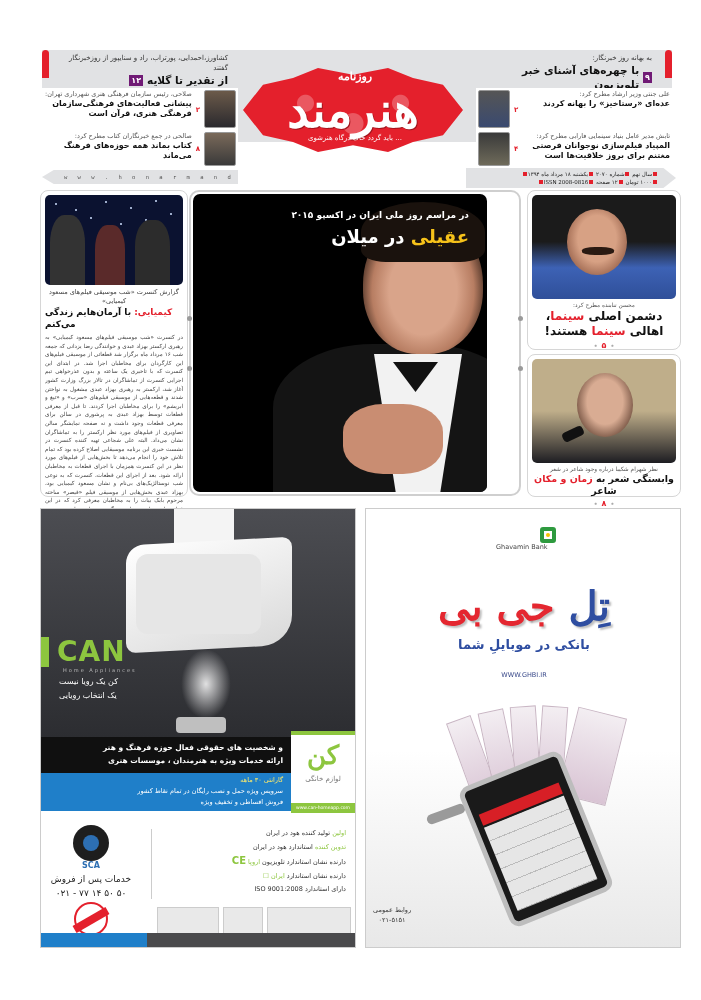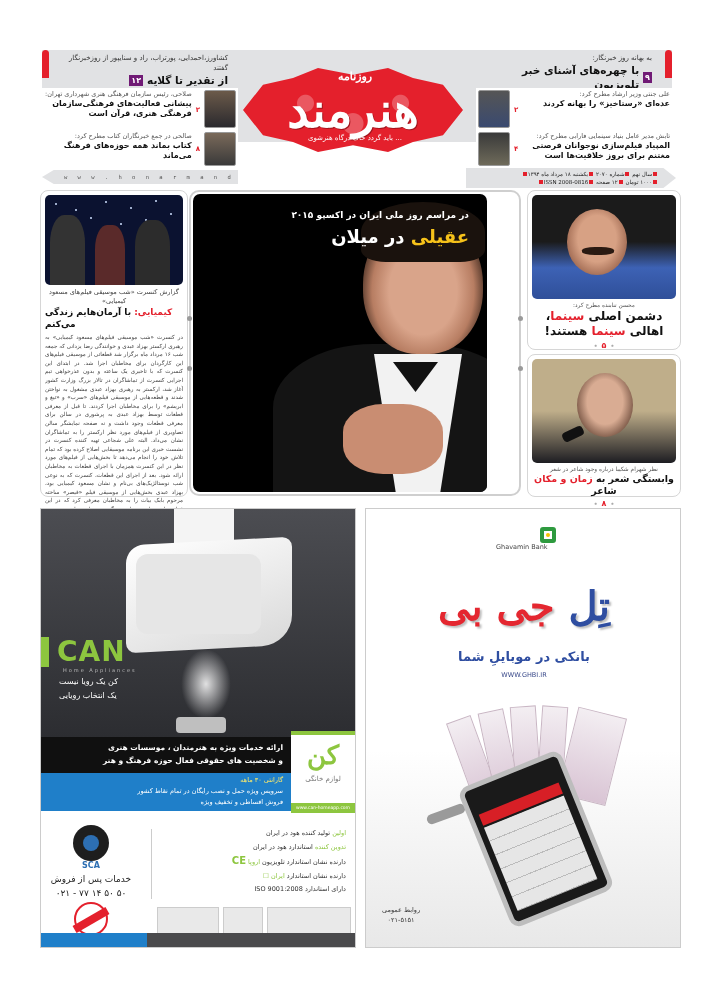--- a/index.html
+++ b/index.html
@@ -120,29 +120,29 @@
   .can-bottom-grey { position: absolute; left: 106px; top: 424px; width: 210px; height: 16px; background: #4a4a4c; }
 
   .ad-bank { position: absolute; left: 365px; top: 508px; width: 316px; height: 440px; border: 1px solid #ccc; background: linear-gradient(180deg, #ffffff 0 55%, #e8e8e8 100%); overflow: hidden; }
   .gb-logo { position: absolute; left: 130px; top: 18px; width: 60px; text-align: left; }
   .gb-sq { width: 16px; height: 16px; border: 4px solid #2e9a3f; border-radius: 3px; margin: 0 0 0 40px; position: relative; }
   .gb-sq::after { content: ""; position: absolute; left: 2px; top: 2px; width: 4px; height: 4px; border-radius: 50%; background: #f2c500; }
   .gb-en { font-size: 6.5px; color: #444; direction: ltr; }
   .gb-brand { position: absolute; left: 0; top: 72px; width: 316px; text-align: center; font-size: 40px; font-weight: bold; line-height: 50px; font-family: "DejaVu Serif", serif; text-shadow: 2px 2px 2px rgba(0,0,0,.25); }
   .gb-brand .r { color: #e42730; }
   .gb-brand .b { color: #2f4ea1; }
-  .gb-tag { position: absolute; left: 0; top: 128px; width: 316px; text-align: center; font-size: 13px; font-weight: bold; color: #2f4ea1; margin-top: 12px; }
+  .gb-tag { position: absolute; left: 0; top: 128px; width: 316px; text-align: center; font-size: 13px; font-weight: bold; color: #2f4ea1; }
   .gb-url { position: absolute; left: 0; top: 162px; width: 316px; text-align: center; font-size: 6.5px; color: #3a4a8a; direction: ltr; }
   .notes { position: absolute; left: 90px; top: 195px; width: 150px; height: 110px; }
   .note { position: absolute; width: 26px; height: 90px; background: linear-gradient(180deg, #f3eef2, #d9c4d4); border: 1px solid #c9b6c4; transform-origin: bottom center; }
   .wallet { position: absolute; left: 115px; top: 255px; width: 110px; height: 150px; background: #1a1a1a; border: 5px solid #bdbdbd; border-radius: 10px; transform: rotate(-22deg); }
   .wallet .bar { position: absolute; left: 6px; top: 26px; width: 86px; height: 12px; background: #d71f26; }
   .wallet .rows { position: absolute; left: 6px; top: 40px; width: 86px; height: 90px; background: repeating-linear-gradient(180deg, #e6e6e6 0 14px, #bbb 14px 15px); }
   .zip { position: absolute; left: 60px; top: 300px; width: 40px; height: 10px; background: #9a9a9a; border-radius: 5px; transform: rotate(-20deg); }
-  .pr { position: absolute; left: 16px; top: 396px; font-size: 6.5px; color: #333; direction: rtl; text-align: center; line-height: 10px; }
+  .pr { position: absolute; left: 7px; top: 396px; font-size: 6.5px; color: #333; direction: rtl; text-align: center; line-height: 10px; }
 </style>
 </head>
 <body>
 
 <div class="page">
 
   <div class="mast-band"></div>
   <div class="red-tab" style="left:42px"></div>
   <div class="red-tab" style="left:665px"></div>
 
@@ -288,22 +288,22 @@
       <div class="pot"></div>
       <div class="can-green-bar"></div>
       <div class="can-logo">CAN</div>
       <div class="can-logo-sub">Home Appliances</div>
       <div class="can-slogan">
         <div>کن یک رویا نیست</div>
         <div>یک انتخاب رویایی</div>
       </div>
     </div>
     <div class="can-black">
+      <div>و شخصیت های حقوقی فعال حوزه فرهنگ و هنر</div>
       <div>ارائه خدمات ویژه به هنرمندان ، موسسات هنری</div>
-      <div>و شخصیت های حقوقی فعال حوزه فرهنگ و هنر</div>
     </div>
     <div class="can-blue">
       <div class="yel">گارانتی ۳۰ ماهه</div>
       <div>سرویس ویژه حمل و نصب رایگان در تمام نقاط کشور</div>
       <div>فروش اقساطی و تخفیف ویژه</div>
     </div>
     <div class="can-box">
       <div class="fa">کن</div>
       <div class="sub">لوازم خانگی</div>
       <div class="web">www.can-homeapp.com</div>

